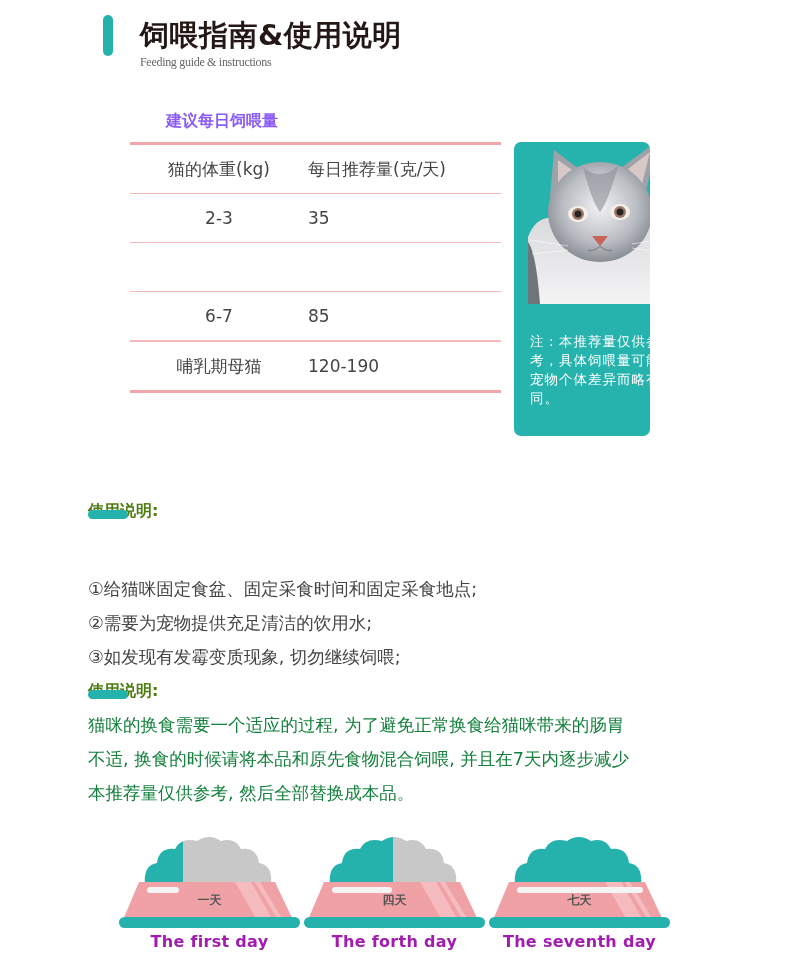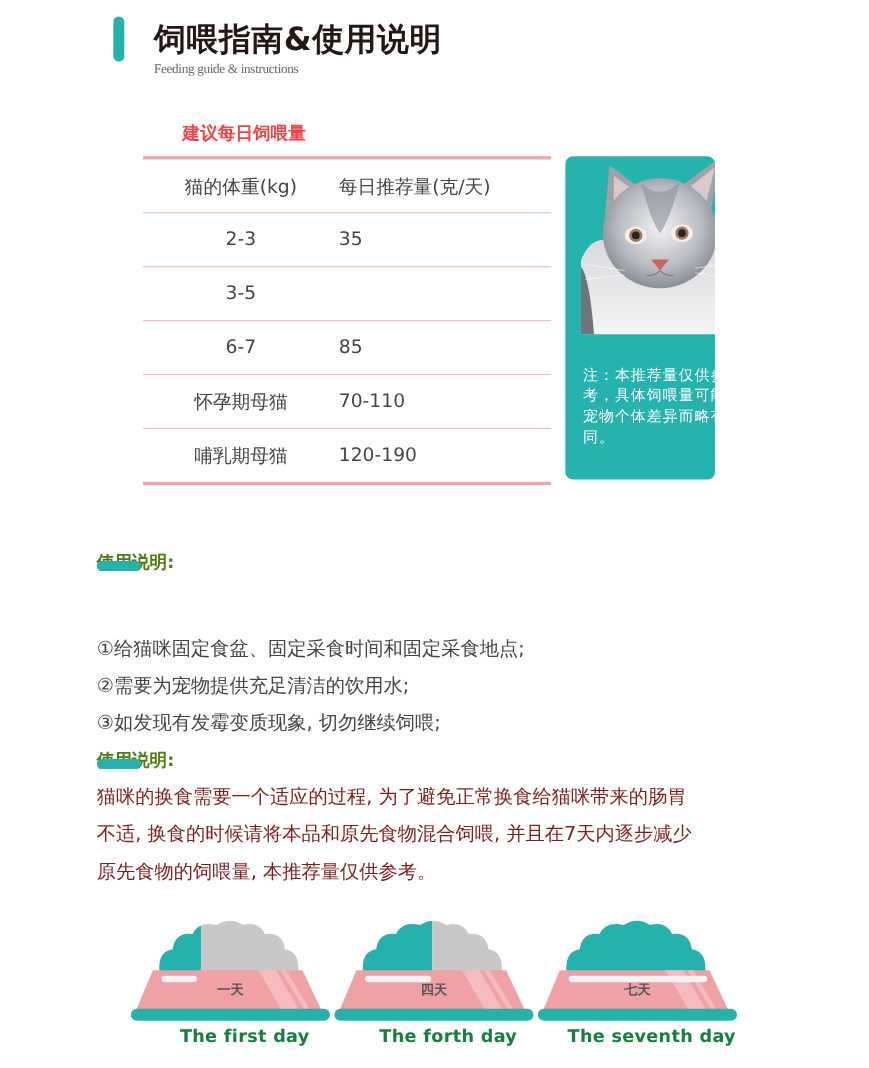--- a/index.html
+++ b/index.html
@@ -3,42 +3,42 @@
 <meta charset="utf-8">
 <style>
   * { margin: 0; padding: 0; box-sizing: border-box; }
   html, body { width: 790px; height: 971px; background: #ffffff; overflow: hidden; }
   body { position: relative; font-family: "DejaVu Sans", "Liberation Sans", sans-serif; color: #333; }
 
   .title-bar { position: absolute; left: 103px; top: 15px; width: 10px; height: 41px; background: #25b2ad; border-radius: 5px; }
   .title-cn { position: absolute; left: 140px; top: 16px; font-size: 29px; font-weight: bold; color: #231815; letter-spacing: 0.5px; white-space: nowrap; }
   .title-en { position: absolute; left: 140px; top: 55px; font-size: 12px; color: #666; letter-spacing: -0.3px; white-space: nowrap; font-family: Liberation Serif, serif; }
 
-  .table-caption { position: absolute; left: 166px; top: 111px; font-size: 16px; font-weight: bold; color: #ef4444; }
+  .table-caption { position: absolute; left: 166px; top: 111px; font-size: 16px; font-weight: bold; color: #8b5cf6; }
   .feed-table { position: absolute; left: 130px; top: 142px; width: 371px; }
   .feed-table .rule-thick { height: 3px; background: #f0a7ab; }
   .feed-table .rule-thin { height: 1px; background: #f3b8bb; }
   .feed-row { display: flex; align-items: center; height: 48px; font-size: 17px; color: #444; }
   .feed-row.head { height: 48px; }
   .feed-row .c1 { width: 178px; text-align: center; }
   .feed-row .c2 { width: 193px; text-align: left; }
 
   .note-card { position: absolute; left: 514px; top: 142px; width: 136px; height: 294px; background: #26b3ad; border-radius: 7px; overflow: hidden; }
   .cat-photo { position: absolute; left: 14px; top: 0; width: 140px; height: 162px; }
   .note-text { position: absolute; left: 16px; top: 190px; width: 146px; font-size: 13.5px; line-height: 19px; color: #fff; letter-spacing: 1px; }
 
   .sec-title { position: absolute; left: 88px; font-size: 16px; font-weight: bold; color: #4d7c0f; margin-top: 22px; }
   .sec-bar { position: absolute; left: 88px; width: 40px; height: 9px; background: #25b2ad; border-radius: 5px; }
   .list-line { position: absolute; left: 88px; font-size: 17.5px; color: #444; white-space: nowrap; margin-top: 44px; }
-  .para { position: absolute; left: 88px; width: 630px; font-size: 17.5px; line-height: 34px; color: #7f1d1d; }
+  .para { position: absolute; left: 88px; width: 630px; font-size: 17.5px; line-height: 34px; color: #15803d; }
 
   .bowl { position: absolute; top: 835px; width: 185px; height: 130px; }
   .bowl svg { position: absolute; left: 0; top: 0; }
   .bowl-label { position: absolute; top: 57px; left: 0; width: 185px; text-align: center; font-size: 12px; font-weight: bold; color: #555; }
-  .day-label { position: absolute; top: 97px; left: 13px; width: 185px; text-align: center; font-size: 16px; font-weight: bold; color: #15803d; font-family: "DejaVu Sans", sans-serif; letter-spacing: 0.3px; }
+  .day-label { position: absolute; top: 97px; left: 0; width: 185px; text-align: center; font-size: 16px; font-weight: bold; color: #a21caf; font-family: "DejaVu Sans", sans-serif; letter-spacing: 0.3px; }
 </style>
 </head>
 <body>
 
 <div class="title-bar"></div>
 <div class="title-cn">饲喂指南&amp;使用说明</div>
 <div class="title-en">Feeding guide &amp; instructions</div>
 
 <div class="table-caption">建议每日饲喂量</div>
 <div class="feed-table">
@@ -47,32 +47,27 @@
     <div class="c1">猫的体重(kg)</div>
     <div class="c2">每日推荐量(克/天)</div>
   </div>
   <div class="rule-thin"></div>
   <div class="feed-row">
     <div class="c1">2-3</div>
     <div class="c2">35</div>
   </div>
   <div class="rule-thin"></div>
   <div class="feed-row">
-    <div class="c1">3-5</div>
   </div>
   <div class="rule-thin"></div>
   <div class="feed-row">
     <div class="c1">6-7</div>
     <div class="c2">85</div>
   </div>
   <div class="rule-thin"></div>
-  <div class="feed-row">
-    <div class="c1">怀孕期母猫</div>
-    <div class="c2">70-110</div>
-  </div>
   <div class="rule-thin"></div>
   <div class="feed-row">
     <div class="c1">哺乳期母猫</div>
     <div class="c2">120-190</div>
   </div>
   <div class="rule-thick"></div>
 </div>
 
 <div class="note-card">
   <svg class="cat-photo" viewBox="0 0 140 162" width="140" height="162">
@@ -118,21 +113,21 @@
 <div class="sec-bar" style="top:510px;"></div>
 <div class="list-line" style="top:533px;">①给猫咪固定食盆、固定采食时间和固定采食地点;</div>
 <div class="list-line" style="top:567px;">②需要为宠物提供充足清洁的饮用水;</div>
 <div class="list-line" style="top:601px;">③如发现有发霉变质现象, 切勿继续饲喂;</div>
 
 <div class="sec-title" style="top:659px;">使用说明:</div>
 <div class="sec-bar" style="top:690px;"></div>
 <div class="para" style="top:708px;">
   <div>猫咪的换食需要一个适应的过程, 为了避免正常换食给猫咪带来的肠胃</div>
   <div>不适, 换食的时候请将本品和原先食物混合饲喂, 并且在7天内逐步减少</div>
-  <div>原先食物的饲喂量, 本推荐量仅供参考。</div>
+  <div>本推荐量仅供参考, 然后全部替换成本品。</div>
 </div>
 
 <div class="bowl" style="left:117px;">
   <svg width="185" height="95" viewBox="0 0 185 95">
     <defs>
         <clipPath id="food1">
           <path d="M28 50 Q26 30 40 28 Q42 12 58 14 Q64 2 80 6 Q92 -2 104 6 Q118 2 124 14 Q140 12 142 28 Q156 30 154 50 Z"></path>
         </clipPath>
       </defs>
     <g clip-path="url(#food1)">

